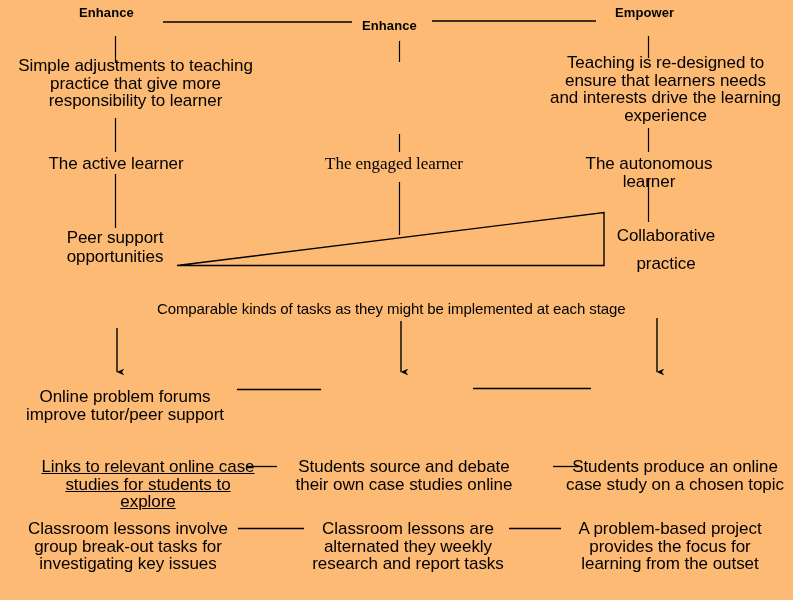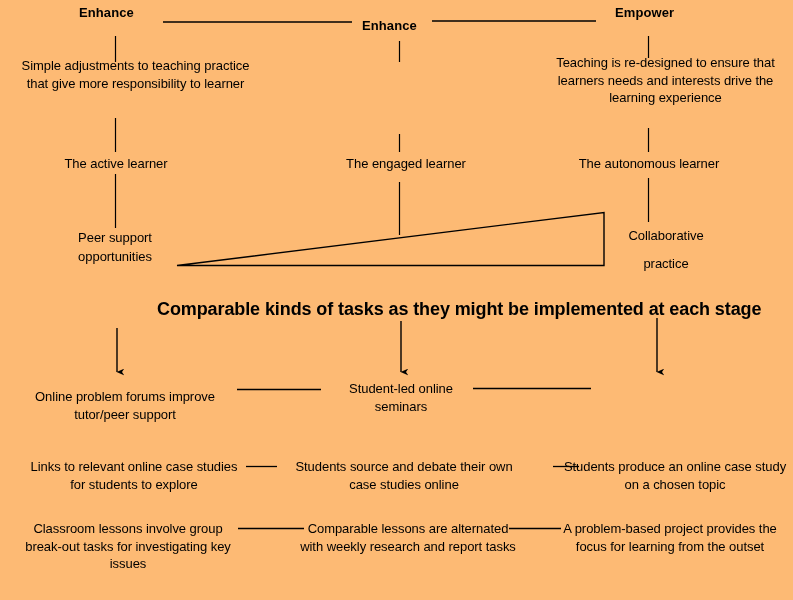--- a/index.html
+++ b/index.html
@@ -27,29 +27,29 @@
   .stage-label {
     position: absolute;
     font-size: 13px;
     font-weight: bold;
     letter-spacing: 0.1px;
     white-space: nowrap;
     line-height: 15px;
   }
   .txt {
     position: absolute;
-    font-size: 13px;
+    font-size: 17px;
     line-height: 17.5px;
     text-align: center;
     letter-spacing: -0.05px;
   }
   .section-title {
     position: absolute;
-    font-size: 18px;
-    font-weight: bold;
+    font-size: 15px;
+    font-weight: normal;
     line-height: 16px;
     white-space: nowrap;
     letter-spacing: -0.1px;
   }
 </style>
 </head>
 <body>
 
 <div id="canvas">
 
@@ -92,32 +92,31 @@
   </svg>
 
   <div class="stage-label" style="left:79px; top:5px;">Enhance</div>
   <div class="stage-label" style="left:362px; top:18px;">Enhance</div>
   <div class="stage-label" style="left:615px; top:5px;">Empower</div>
 
   <div class="txt" style="left:11px; top:57px; width:249px;">Simple adjustments to teaching practice that give more responsibility to learner</div>
   <div class="txt" style="left:41px; top:155px; width:150px;">The active learner</div>
 
   <div class="txt" style="left:549px; top:54px; width:233px;">Teaching is re-designed to ensure that learners needs and interests drive the learning experience</div>
-  <div class="txt" style="left:331px; top:155px; width:150px;">The engaged learner</div>
+  <div class="txt" style="left:319px; top:155px; width:150px;font-family:Liberation Serif, serif;">The engaged learner</div>
   <div class="txt" style="left:566px; top:155px; width:166px;">The autonomous learner</div>
 
   <div class="txt" style="left:53px; top:228px; width:124px; line-height:19px;">Peer support opportunities</div>
   <div class="txt" style="left:610px; top:222px; width:112px; line-height:28px;">Collaborative practice</div>
 
   <div class="section-title" style="left:157px; top:301px;">Comparable kinds of tasks as they might be implemented at each stage</div>
 
   <div class="txt" style="left:12px; top:380px; width:226px;margin-top:8px;">Online problem forums improve tutor/peer support</div>
-  <div class="txt" style="left:332px; top:380px; width:138px;">Student-led online seminars</div>
 
-  <div class="txt" style="left:23px; top:458px; width:222px;">Links to relevant online case studies for students to explore</div>
+  <div class="txt" style="left:37px; top:458px; width:222px;text-decoration:underline;">Links to relevant online case studies for students to explore</div>
   <div class="txt" style="left:284px; top:458px; width:240px;">Students source and debate their own case studies online</div>
   <div class="txt" style="left:561px; top:458px; width:228px;">Students produce an online case study on a chosen topic</div>
 
   <div class="txt" style="left:14px; top:520px; width:228px;">Classroom lessons involve group break-out tasks for investigating key issues</div>
-  <div class="txt" style="left:296px; top:520px; width:224px;">Comparable lessons are alternated with weekly research and report tasks</div>
+  <div class="txt" style="left:296px; top:520px; width:224px;">Classroom lessons are alternated they weekly research and report tasks</div>
   <div class="txt" style="left:557px; top:520px; width:226px;">A problem-based project provides the focus for learning from the outset</div>
 
 </div>
 
 </body></html>

